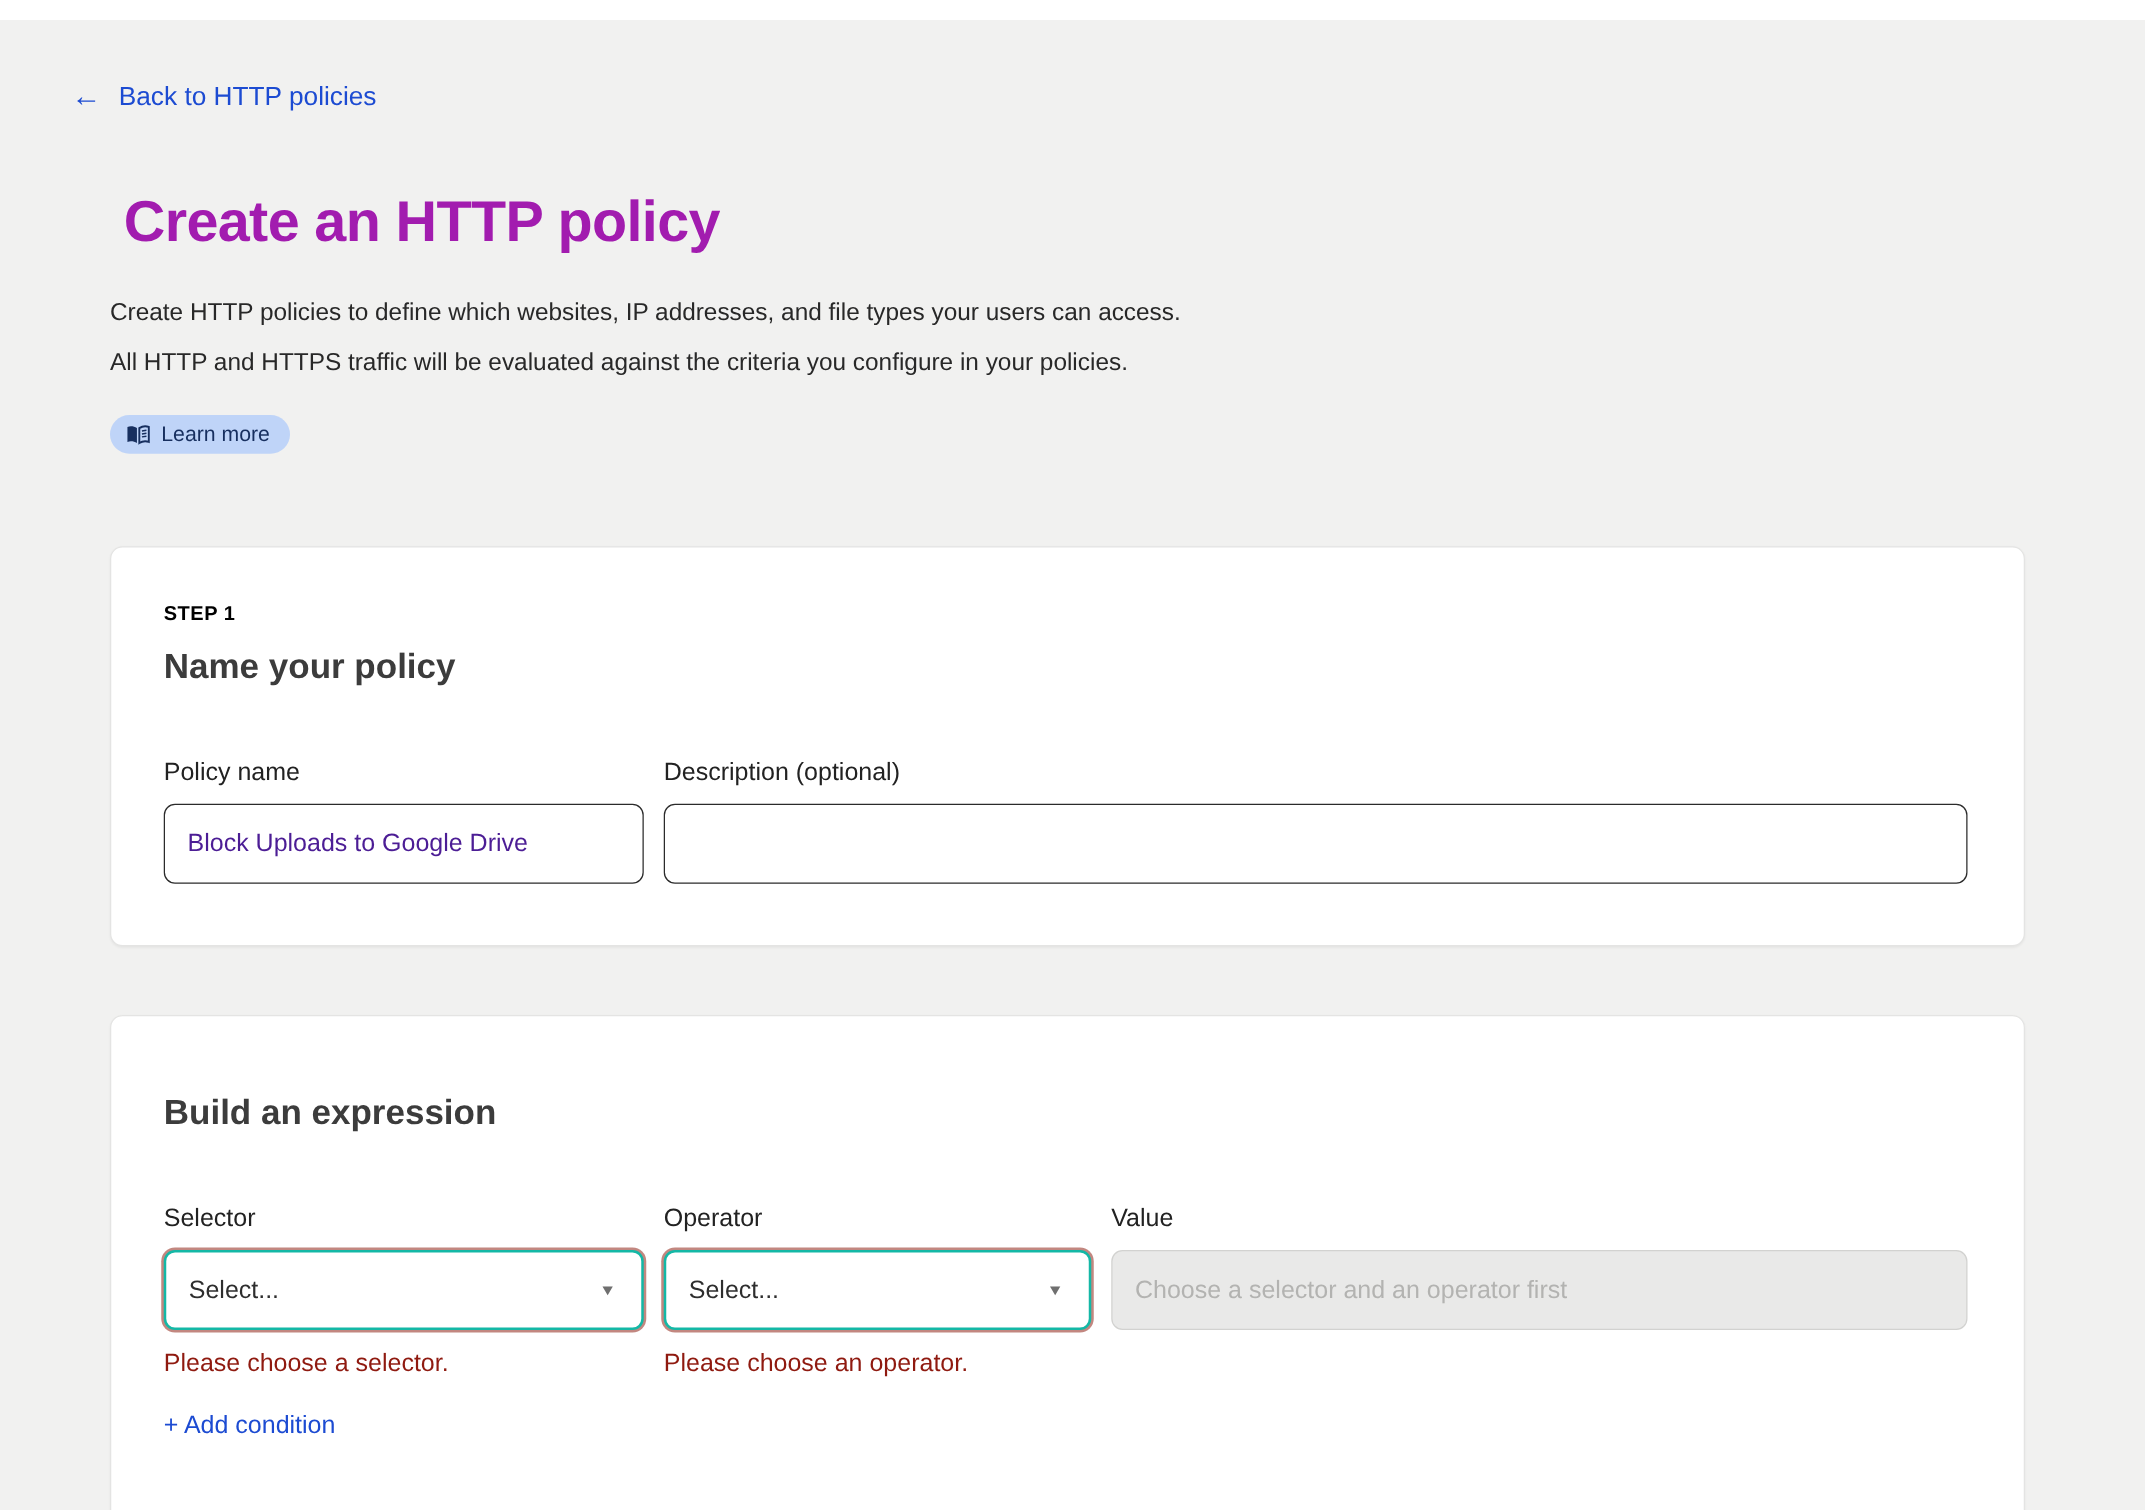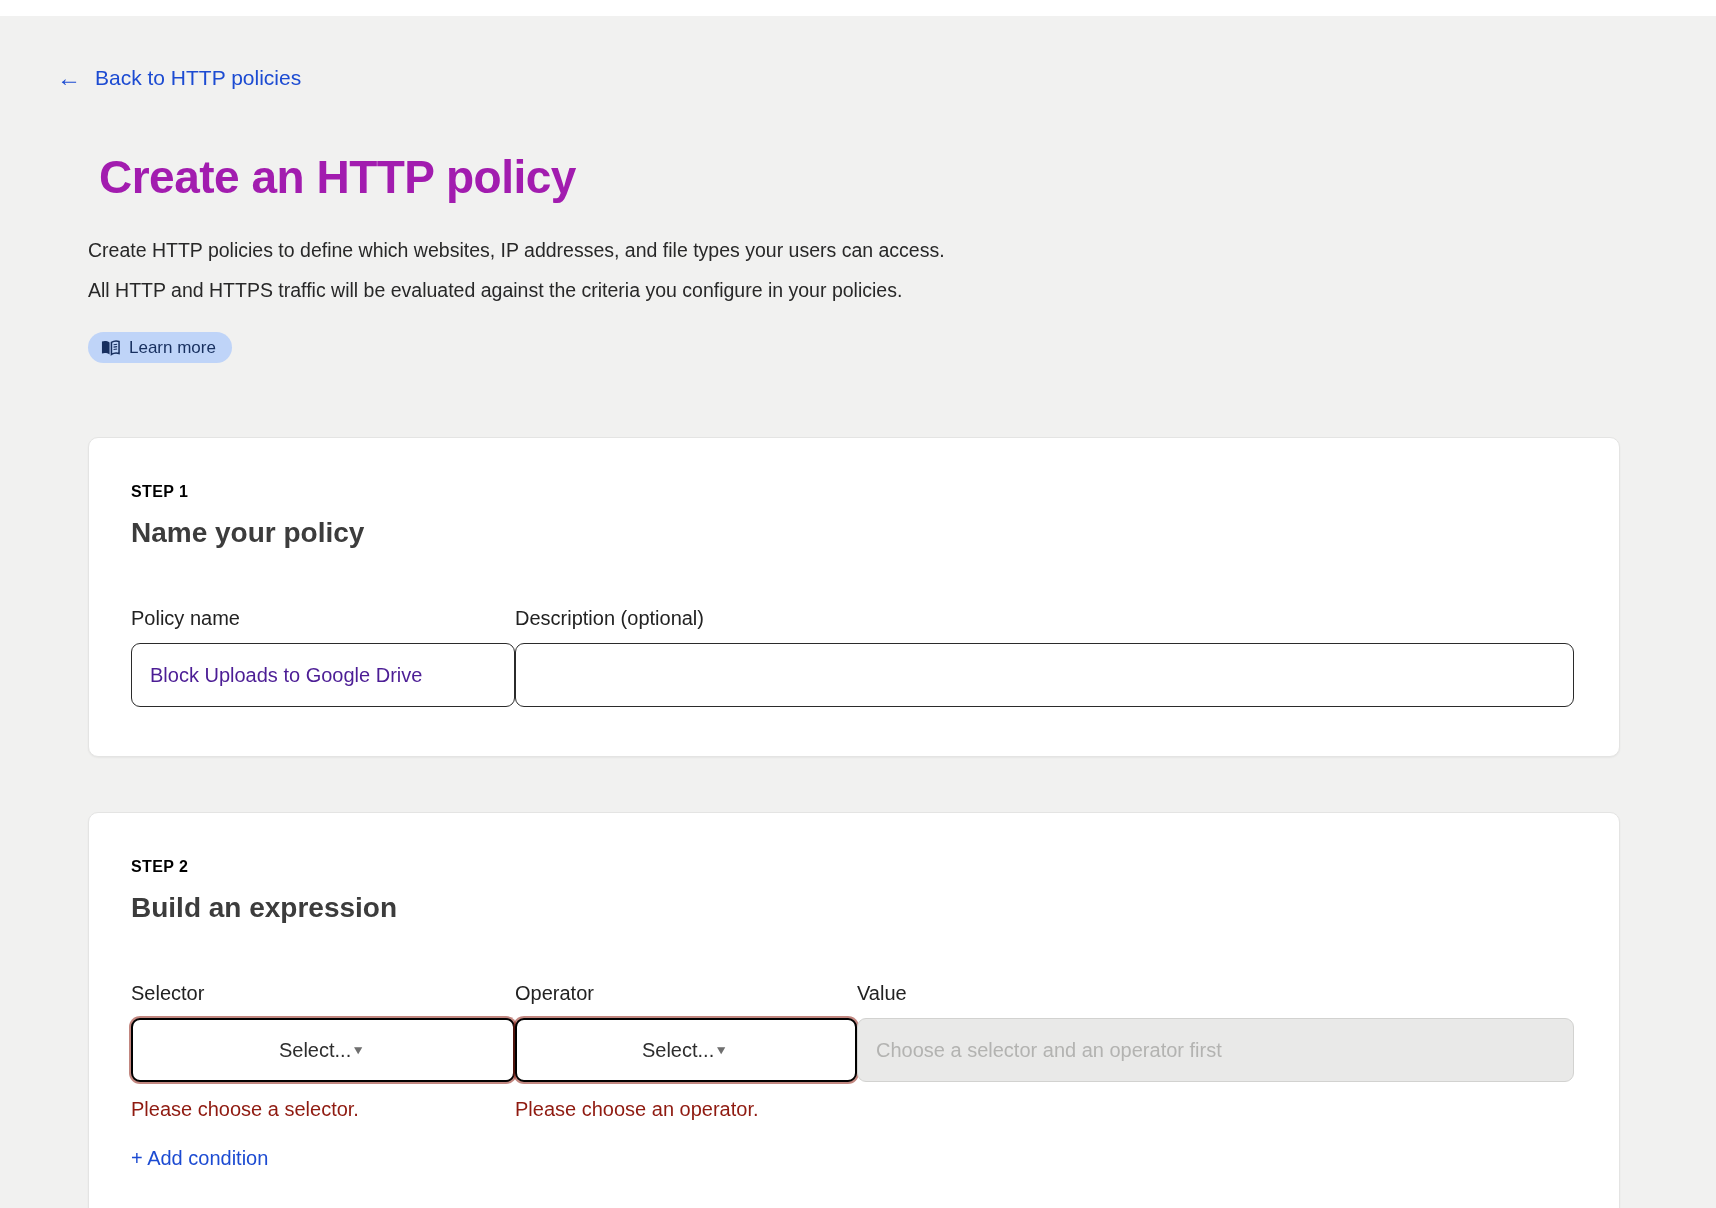--- a/index.html
+++ b/index.html
@@ -76,21 +76,21 @@
     letter-spacing: 0.4px;
     color: #000000;
   }
   .section-heading {
     margin-top: 16px;
     font-size: 28px;
     font-weight: bold;
     color: #3c3c3c;
   }
 
-  .fields-row { display: flex; gap: 0; margin-top: 58px; }
+  .fields-row { display: flex; gap: 16px; margin-top: 58px; }
   .field-col { display: flex; flex-direction: column; }
   .field-label { font-size: 20px; color: #222; margin-bottom: 13px; }
 
   .text-input {
     height: 64px;
     border: 1.7px solid #2b2b2b;
     border-radius: 9px;
     background: #fff;
     font-family: "Liberation Sans", sans-serif;
     font-size: 20px;
@@ -101,26 +101,26 @@
   .w-policy { width: 384px; }
   .w-desc   { flex: 1; }
   .w-selector { width: 384px; }
   .w-operator { width: 342px; }
   .w-value    { flex: 1; }
 
   
   .dropdown {
     height: 64px;
     background: #fff;
-    border: 2px solid #000000;
+    border: 2px solid #14b8a6;
     box-shadow: 0 0 0 2px rgba(143, 36, 24, 0.55);
     border-radius: 9px;
     display: flex;
     align-items: center;
-    justify-content: center;
+    justify-content: space-between;
     padding: 0 20px 0 18px;
     cursor: pointer;
   }
   .dropdown-text { font-size: 20px; color: #2e2e2e; }
   .caret { font-size: 14px; color: #6f6f6f; line-height: 1; transform: scaleY(0.85); }
 
   
   .disabled-input {
     height: 64px;
     width: 100%;
@@ -190,21 +190,20 @@
     </div>
     <div class="field-col w-desc">
       <label class="field-label">Description (optional)</label>
       <input class="text-input" type="text" value="" style="">
     </div>
   </div>
 </div>
 
 
 <div class="card card-step2">
-  <div class="step-label">STEP 2</div>
   <div class="section-heading">Build an expression</div>
 
   <div class="fields-row">
     <div class="field-col w-selector">
       <label class="field-label">Selector</label>
       <div class="dropdown">
         <span class="dropdown-text">Select...</span>
         <span class="caret">▼</span>
       </div>
       <div class="error-text">Please choose a selector.</div>

